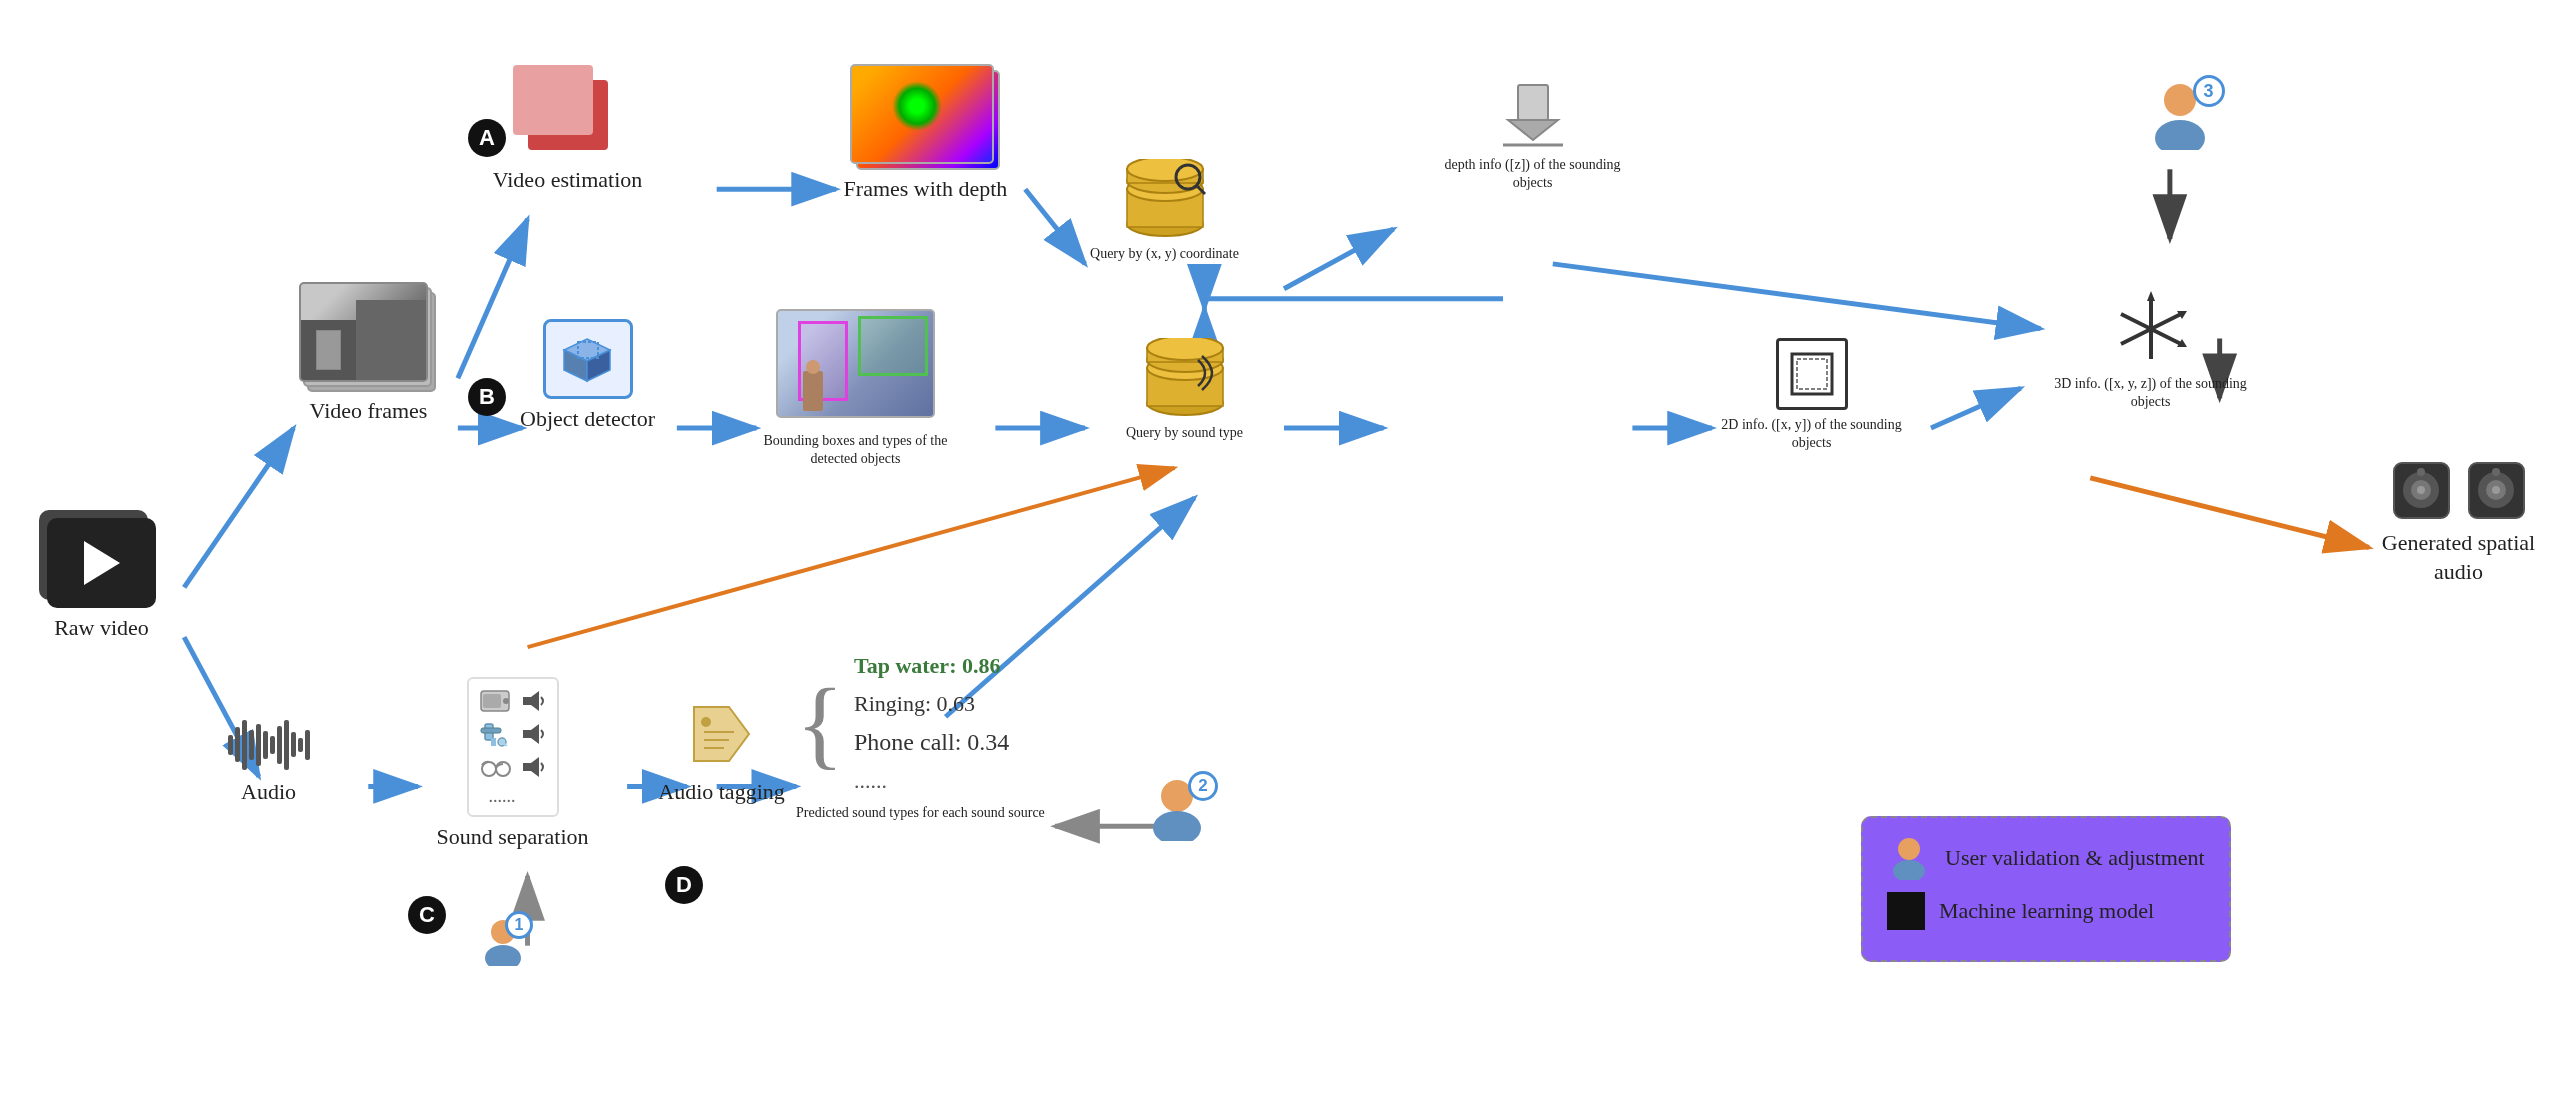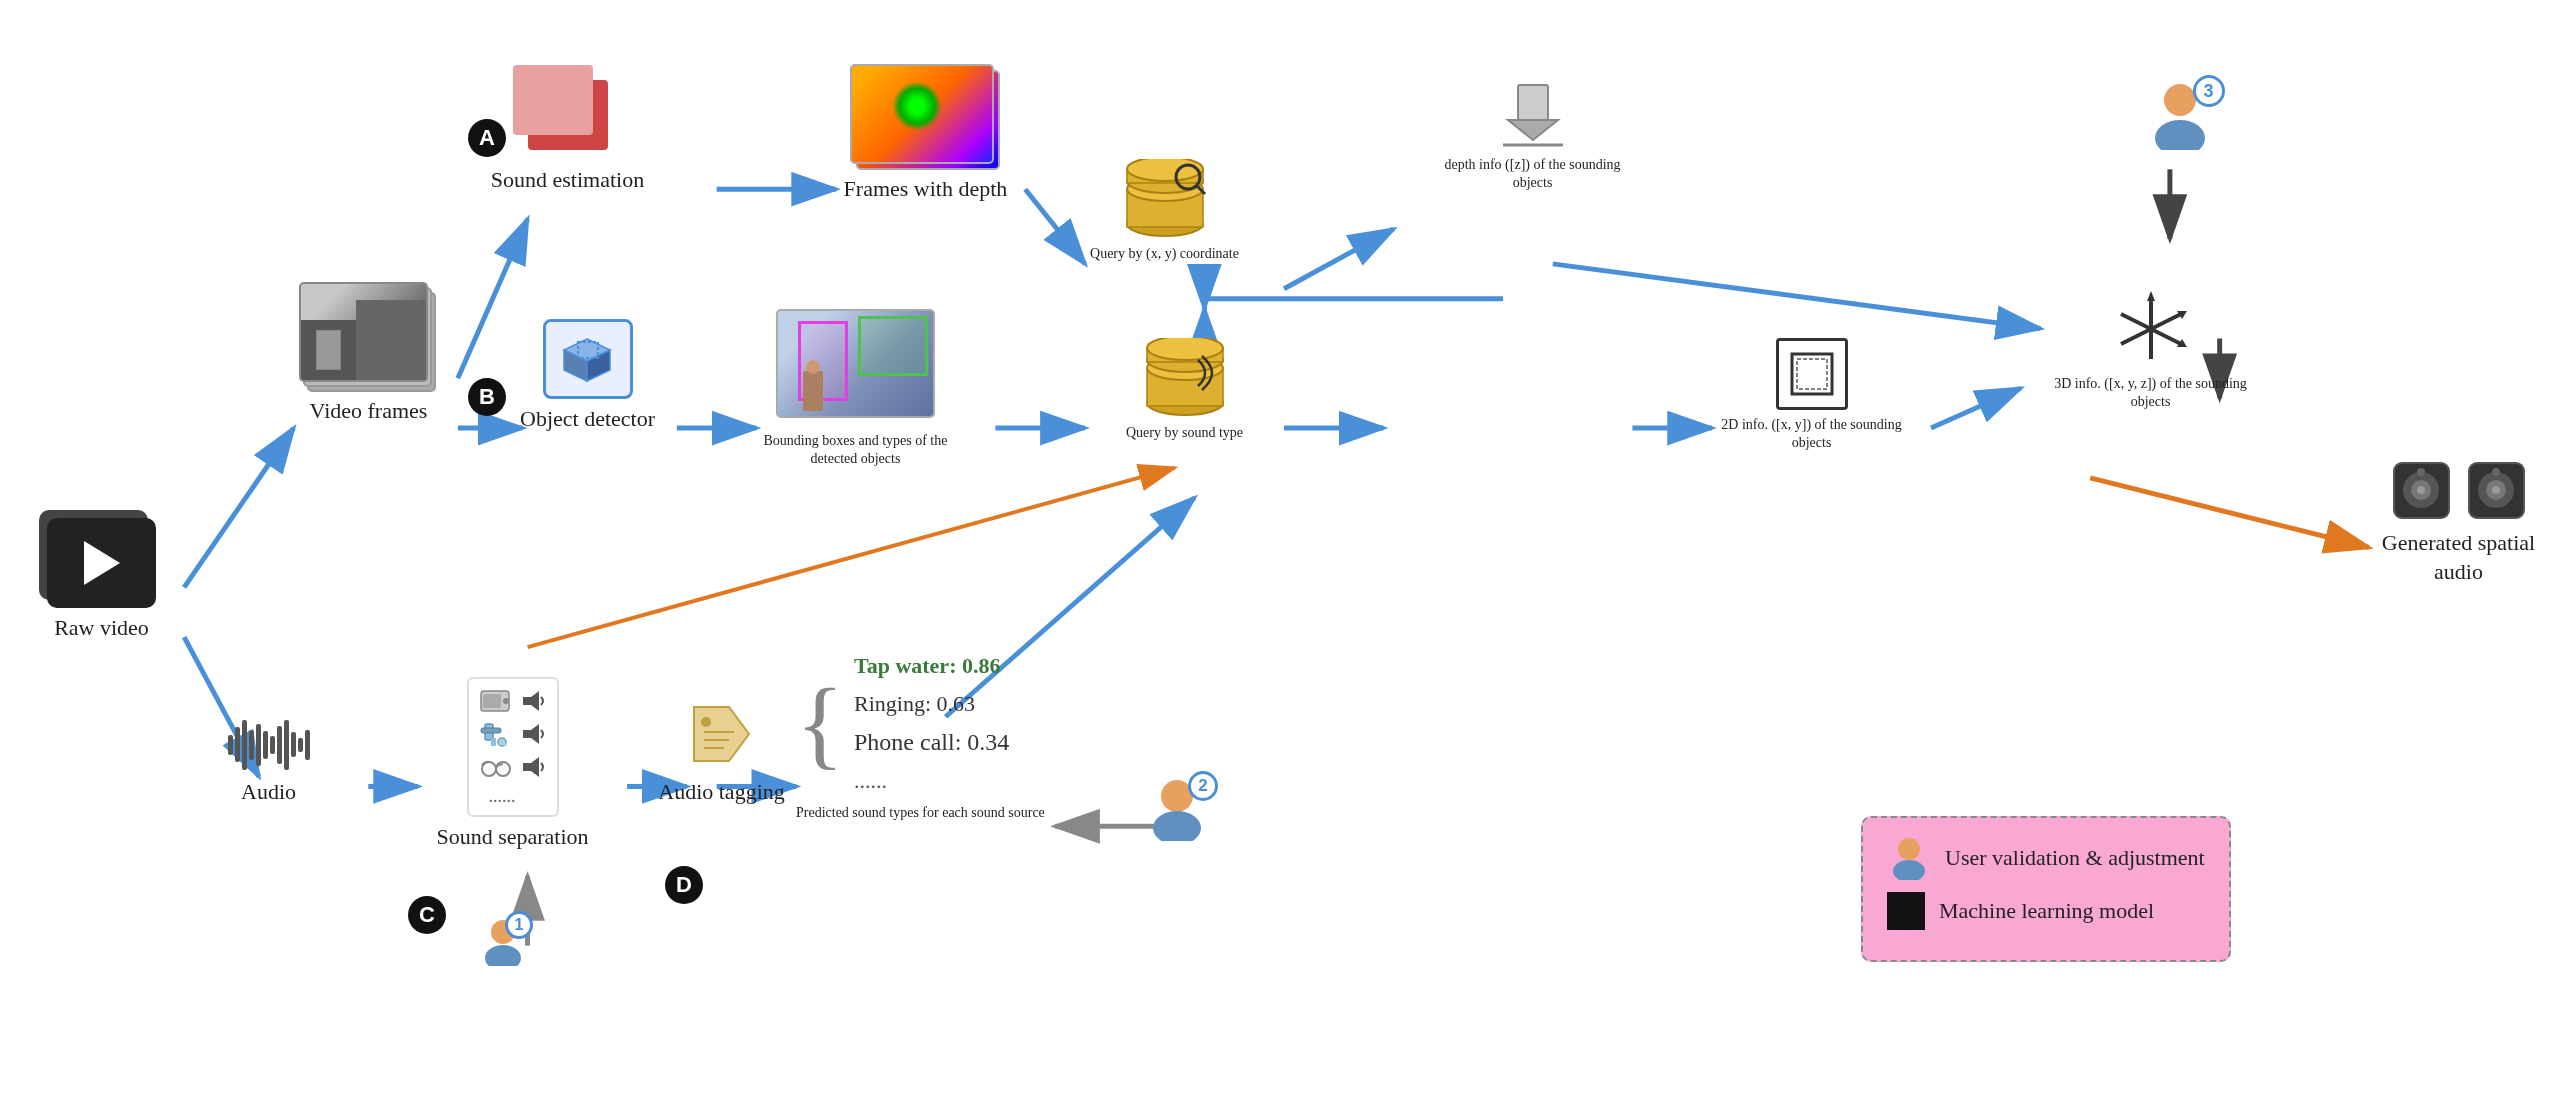--- a/index.html
+++ b/index.html
@@ -76,21 +76,21 @@
       border: 3px solid #4a90d9;
       color: #4a90d9;
       font-weight: bold;
     }
 
     
     .legend-box {
       border: 2.5px dashed #888;
       border-radius: 10px;
       padding: 18px 24px;
-      background: #f9a8d4;
+      background: #8b5cf6;
       min-width: 279px;
     }
     .legend-row {
       display: flex; align-items: center; gap: 14px;
       margin-bottom: 12px;
       font-size: 22px;
     }
 
     
     .info-box {
@@ -212,21 +212,21 @@
   <div class="circle-badge" style="position:absolute; left:468px; top:119px;">
     <span>A</span>
   </div>
 
   <div class="node" style="left:488px; top:60px; width:159px;">
 
     <div style="position:relative; width:119px; height:100px;">
       <div style="position:absolute; top:20px; left:20px; width:80px; height:70px; background:#cc4444; border-radius:4px;"></div>
       <div style="position:absolute; top:5px; left:5px; width:80px; height:70px; background:#e8a0a0; border-radius:4px;"></div>
     </div>
-    <div class="node-label">Sound estimation</div>
+    <div class="node-label">Video estimation</div>
   </div>
 
   <div class="node" style="left:826px; top:60px; width:199px;">
     <div style="position:relative; width:159px; height:109px;">
       <div style="position:absolute; top:10px; left:10px; width:144px; height:100px; background:linear-gradient(135deg,#f90 0%,#f50 40%,#90f 80%,#00f 100%); border-radius:5px; border:2px solid #aaa;"></div>
       <div style="position:absolute; top:4px; left:4px; width:144px; height:100px; background:linear-gradient(135deg,#fa0 10%,#f60 50%,#a0f 85%,#22f 100%); border-radius:5px; border:2px solid #aaa; overflow:hidden;">
 
         <div style="position:absolute;top:15px;left:40px;width:50px;height:50px;background:radial-gradient(circle,#0f0 20%,#0a0 50%,transparent 70%);border-radius:50%;"></div>
       </div>
     </div>

